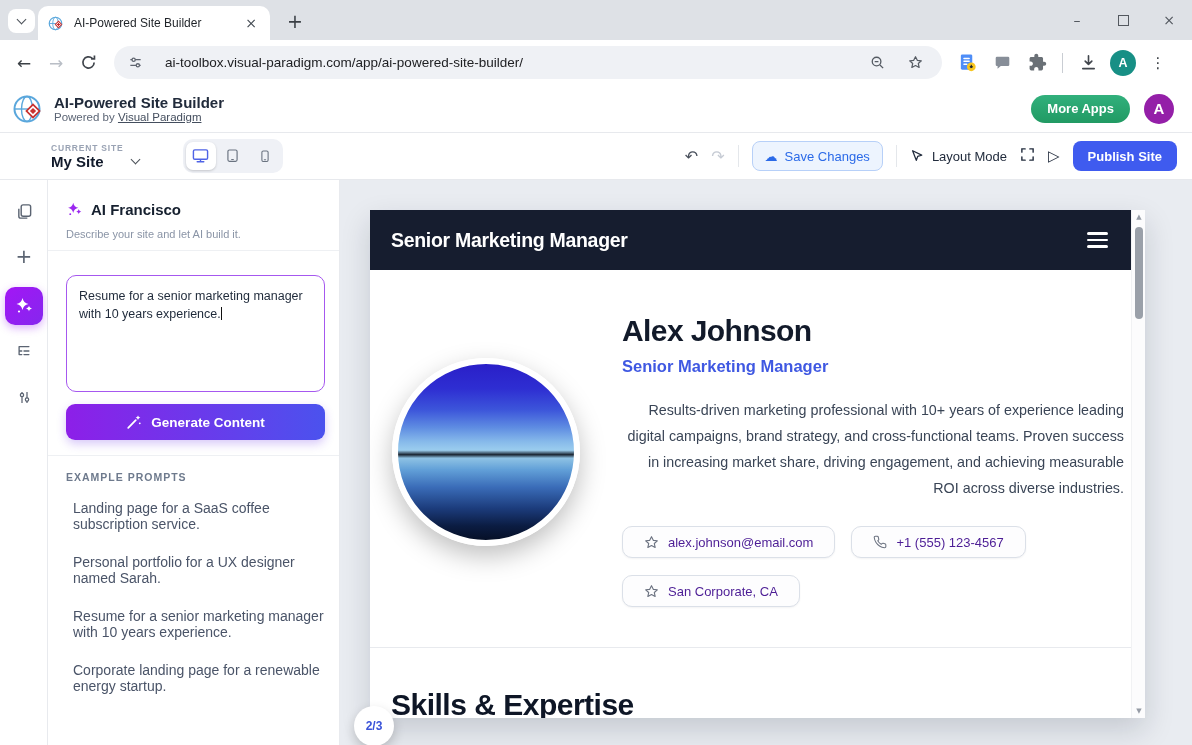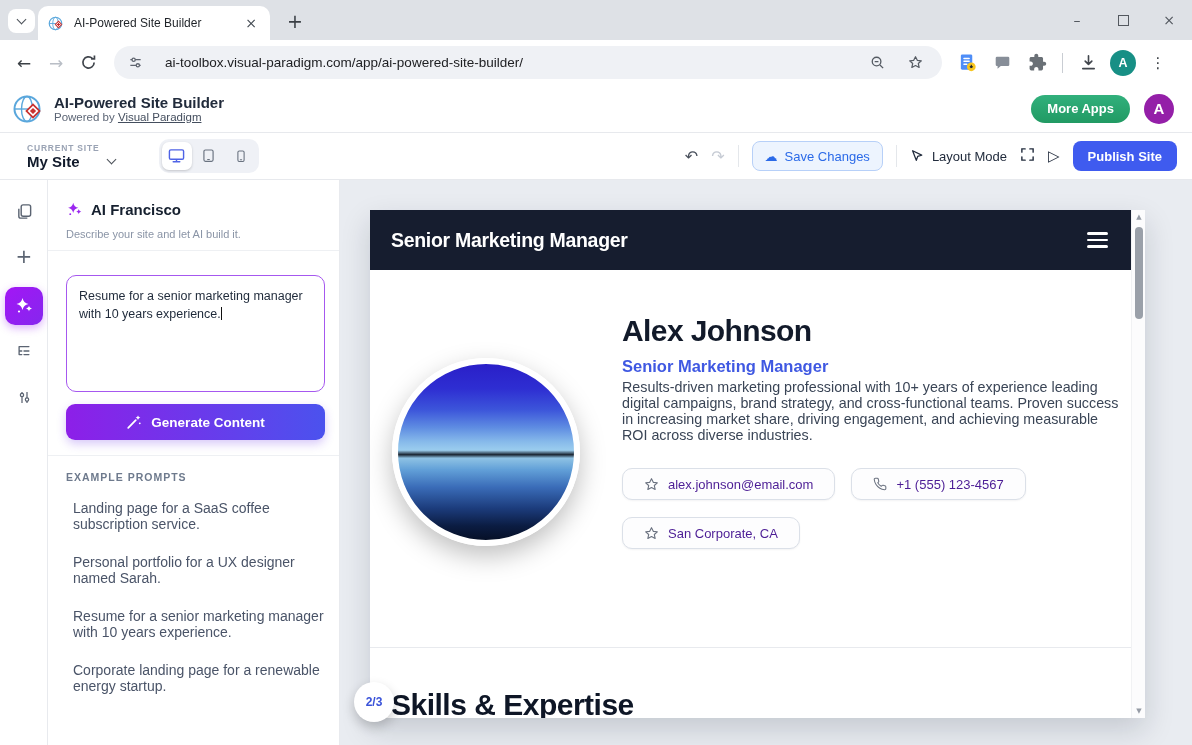--- a/index.html
+++ b/index.html
@@ -35,21 +35,21 @@
   
   .appheader { position:absolute; left:0; top:85px; width:1192px; height:48px; background:#fff; border-bottom:1px solid #e7e9ed; display:flex; align-items:center; padding:0 12px; }
   .app-id { margin-left:8px; }
   .app-title { font-size:15px; font-weight:bold; color:#212b3b; line-height:17px; }
   .app-sub { font-size:11.5px; color:#5c6575; }
   .app-sub a { color:#444e5e; text-decoration:underline; cursor:pointer; }
   .moreapps { margin-left:auto; height:28px; padding:0 16px; border:none; border-radius:14px; background:linear-gradient(180deg,#31b07c,#219a63); color:#fff; font-size:13px; font-weight:600; display:flex; align-items:center; font-family:inherit; }
   .acct-avatar { width:30px; height:30px; border-radius:50%; background:#941fa8; color:#fff; font-weight:bold; font-size:15px; display:flex; align-items:center; justify-content:center; margin:0 6px 0 14px; }
 
   
-  .toolbar { position:absolute; left:0; top:133px; width:1192px; height:47px; background:#fff; border-bottom:1px solid #e7e9ed; display:flex; align-items:center; }
+  .toolbar { position:absolute; left:0; top:133px; width:1192px; height:47px; background:#fff; border-bottom:1px solid #e7e9ed; display:flex; align-items:center;padding-left:24px; }
   .cursite { margin-left:27px; }
   .cursite-label { font-size:8.5px; font-weight:bold; letter-spacing:.8px; color:#9aa3b4; }
   .cursite-row { display:flex; align-items:center; }
   .cursite-name { font-size:15px; font-weight:800; color:#111a2b; }
   .cursite-chev { margin-left:28px; }
   .devgroup { margin-left:44px; width:100px; height:34px; background:#eff1f6; border-radius:10px; display:flex; align-items:center; padding:3px; gap:2px; }
   .devbtn { width:30px; height:28px; display:flex; align-items:center; justify-content:center; border-radius:7px; }
   .devbtn.active { background:#fff; box-shadow:0 1px 2.5px rgba(0,0,0,.18); }
   .tb-right { margin-left:auto; display:flex; align-items:center; gap:13px; margin-right:15px; }
   .tb-ic { font-size:16px; color:#49505c; }
@@ -88,28 +88,28 @@
   .site-nav-title { color:#fff; font-size:19.5px; font-weight:800; letter-spacing:-.3px; }
   .burger { margin-left:auto; margin-right:16px; display:flex; flex-direction:column; gap:4px; cursor:pointer; }
   .burger span { display:block; width:21px; height:2.4px; background:#fff; border-radius:2px; }
   .hero { position:relative; height:378px; border-bottom:1px solid #e8eaee; }
   .photo { position:absolute; left:22px; top:88px; width:188px; height:188px; border:6px solid #fff; border-radius:50%;
     box-shadow:0 10px 26px rgba(0,0,0,.25);
     background:linear-gradient(180deg,#2a1fc8 0%,#2e2ed2 14%,#3c55da 26%,#5e8ce2 36%,#86b9ea 44%,#9bcdee 49%,#1b2633 51.5%,#8ec2e4 53.5%,#62a0d8 60%,#3a6cb8 70%,#1c3c7c 82%,#0b1c42 92%,#061027 100%); }
   .hero-col { position:absolute; left:252px; top:44px; width:505px; }
   .hero-name { font-size:30px; font-weight:800; color:#121a2a; letter-spacing:-.6px; }
   .hero-role { margin-top:9px; font-size:16.5px; font-weight:bold; color:#3f58e2; }
-  .hero-summary { margin-top:3px; font-size:14.3px; line-height:16px; color:#3a4556; width:502px; }
+  .hero-summary { margin-top:21px; font-size:14.3px; line-height:26px; color:#3a4556; width:502px;text-align:right; }
   .chips { margin-top:25px; display:flex; flex-wrap:wrap; gap:17px 16px; width:420px; }
   .chip { height:32px; padding:0 21px; border:1px solid #dbe0e8; border-radius:10px; background:#fdfdfe; display:inline-flex; align-items:center; gap:9px; font-size:13px; color:#4c1d95; box-shadow:0 1px 2px rgba(16,24,40,.05); cursor:pointer; }
   .skills-title { position:absolute; left:21px; top:478px; font-size:30px; font-weight:800; color:#0e1626; letter-spacing:-.5px; }
   .scrollbar { position:absolute; right:0; top:0; width:14px; height:508px; background:#fcfcfd; border-left:1px solid #f1f2f4; }
   .sb-arrow { position:absolute; left:0; width:14px; text-align:center; font-size:7px; color:#969ca6; }
   .sb-thumb { position:absolute; left:3px; top:17px; width:8px; height:92px; background:#9aa0a9; border-radius:4px; }
-  .badge { position:absolute; left:14px; top:502px; width:40px; height:40px; border-radius:50%; background:#fff; box-shadow:0 5px 12px rgba(0,0,0,.2); display:flex; align-items:center; justify-content:center; font-size:12px; font-weight:bold; color:#3a53d9; }
+  .badge { position:absolute; left:14px; top:526px; width:40px; height:40px; border-radius:50%; background:#fff; box-shadow:0 5px 12px rgba(0,0,0,.2); display:flex; align-items:center; justify-content:center; font-size:12px; font-weight:bold; color:#3a53d9; }
 </style>
 </head>
 <body>
 
 <div class="tabstrip">
   <div class="tab-search">
       <span class="chev"></span>
     </div>
   <div class="tab">
     <svg viewBox="0 0 34 34" width="17" height="17">

